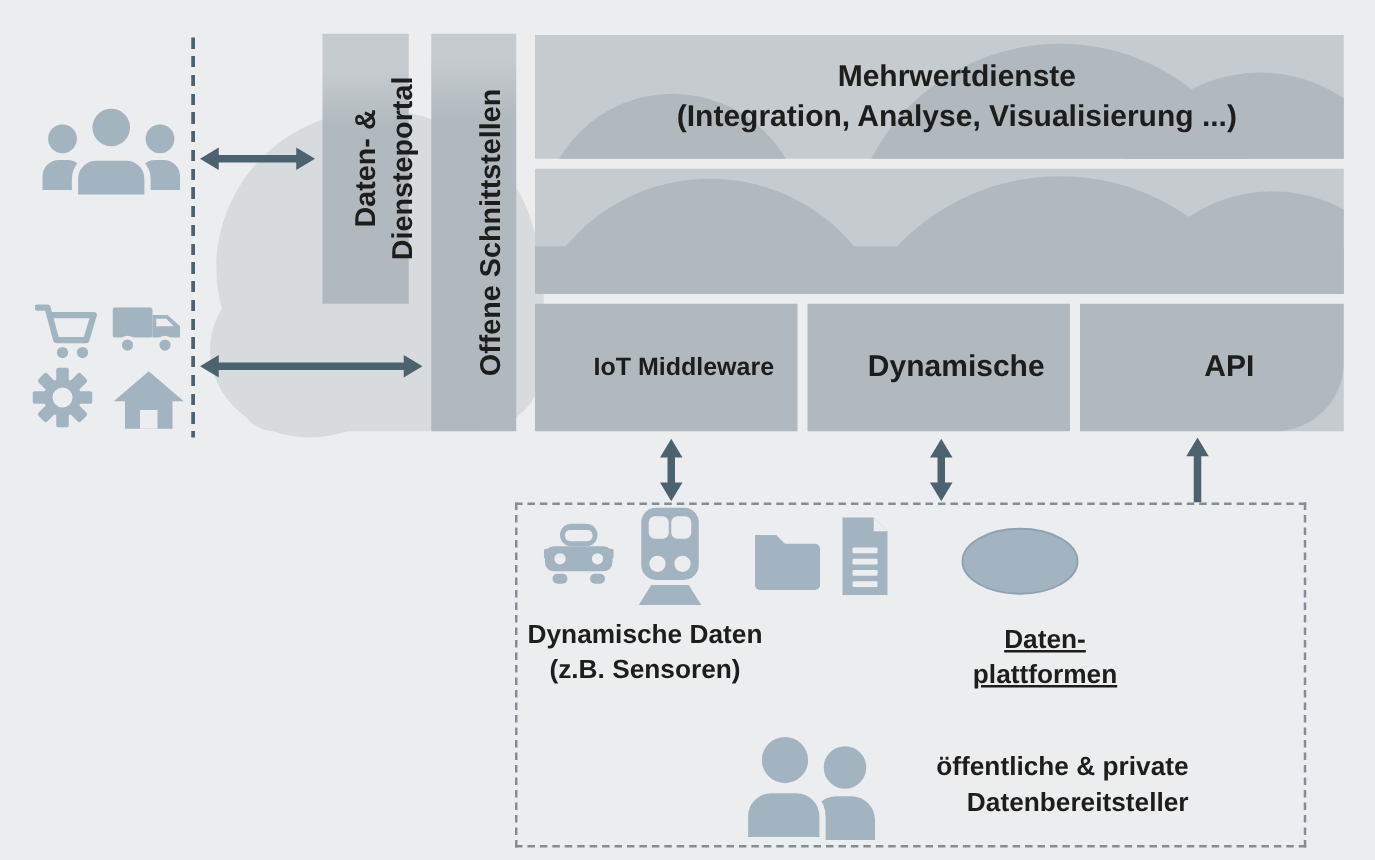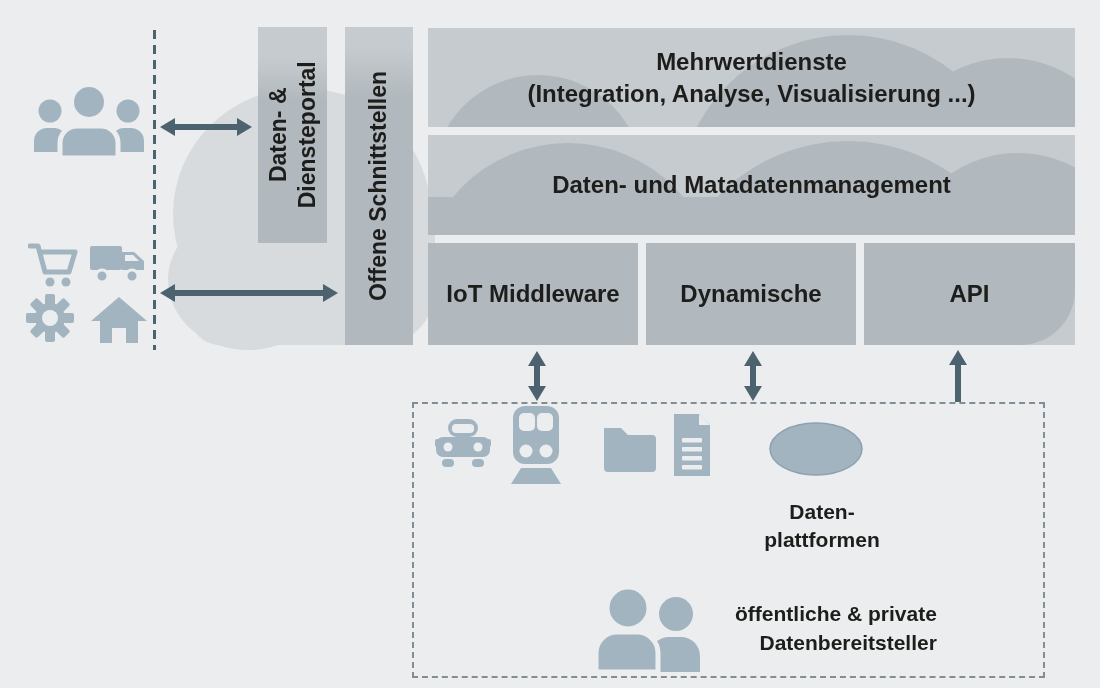--- a/index.html
+++ b/index.html
@@ -24,35 +24,35 @@
     background:linear-gradient(to bottom,var(--box) 0 14%,var(--box-dark) 34% 100%);}
   .box-interfaces{left:345px;top:27px;width:68px;height:318px;
     background:linear-gradient(to bottom,var(--box) 0 6%,var(--box-dark) 22% 100%);}
   .box-services{left:428px;top:28px;width:647px;height:99px;}
   .box-mgmt{left:428px;top:135px;width:647px;height:100px;}
   .box-iot{left:428px;top:243px;width:210px;height:102px;background:var(--box-dark);}
   .box-import{left:646px;top:243px;width:210px;height:102px;background:var(--box-dark);}
   .box-api{left:864px;top:243px;width:211px;height:102px;}
   
   .lbl{position:absolute;display:flex;align-items:center;justify-content:center;
-    text-align:center;white-space:pre-line;font-weight:600;color:var(--text);line-height:1.3;}
+    text-align:center;white-space:pre-line;font-weight:600;color:var(--text);line-height:1.3;padding-left:14px;}
   .lbl-services{left:428px;top:28px;width:647px;height:99px;font-size:24px;}
   .lbl-mgmt{left:428px;top:135px;width:647px;height:100px;font-size:24px;}
-  .lbl-iot{left:428px;top:243px;width:210px;height:102px;font-size:24px;}
+  .lbl-iot{left:428px;top:243px;width:210px;height:102px;font-size:20px;}
   .lbl-import{left:646px;top:243px;width:210px;height:102px;font-size:24px;}
   .lbl-api{left:864px;top:243px;width:211px;height:102px;font-size:24px;border-radius:24px;}
   .lbl-portal{left:258px;top:27px;width:69px;height:216px;}
   .lbl-portal>span{transform:rotate(-90deg);width:216px;flex:none;text-align:center;
     white-space:pre-line;font-size:23px;line-height:1.25;}
   .lbl-interfaces{left:345px;top:27px;width:68px;height:318px;}
   .lbl-interfaces>span{transform:rotate(-90deg);width:318px;flex:none;text-align:center;
     white-space:nowrap;font-size:23px;}
   .lbl-dynamic{left:386px;top:490px;width:232px;height:64px;font-size:21px;line-height:1.35;}
   .lbl-static{left:588px;top:494px;width:150px;height:64px;font-size:21px;line-height:1.35;}
-  .lbl-platforms{left:737px;top:494px;width:170px;height:64px;font-size:21px;line-height:1.35;}
+  .lbl-platforms{left:737px;top:494px;width:170px;height:64px;font-size:21px;line-height:1.35;text-decoration:underline;}
   .lbl-providers{left:735px;top:595px;width:260px;height:66px;font-size:21px;line-height:1.4;
     justify-content:flex-start;text-align:right;}
   
   .vdash{left:153px;top:30px;width:3px;height:320px;
     background:repeating-linear-gradient(180deg,var(--arrow) 0 9px,transparent 9px 15px);}
   .dashed-box{left:412px;top:402px;width:629px;height:272px;border:2px dashed var(--dash-border);}
   svg{display:block;}
 </style>
 </head>
 <body>
@@ -148,21 +148,20 @@
 
   <div class="lbl lbl-portal">
     <span>Daten- &amp;
 Diensteportal</span>
   </div>
   <div class="lbl lbl-interfaces">
     <span>Offene Schnittstellen</span>
   </div>
   <div class="lbl lbl-services">Mehrwertdienste
 (Integration, Analyse, Visualisierung ...)</div>
-  <div class="lbl lbl-mgmt">Daten- und Matadatenmanagement</div>
   <div class="lbl lbl-iot">IoT Middleware</div>
   <div class="lbl lbl-import">Dynamische</div>
   <div class="lbl lbl-api">API</div>
 
   <svg class="abs" style="left:524px;top:351px" width="26" height="50" viewBox="0 0 26 50">
     <g fill="var(--arrow)">
       <rect x="10" y="13" width="6" height="24"></rect>
       <polygon points="13,0 4,15 22,15"></polygon>
       <polygon points="13,50 4,35 22,35"></polygon>
     </g>
@@ -225,18 +224,20 @@
 
   <svg class="abs" style="left:588px;top:584px" width="126" height="90" viewBox="0 0 126 90">
     <g fill="var(--icon)">
       <circle cx="88" cy="30" r="17"></circle>
       <path d="M62,88 v-16 a19,19 0 0 1 19,-19 h12 a19,19 0 0 1 19,19 v16 z"></path>
       <circle cx="40" cy="24" r="21" stroke="var(--background)" stroke-width="5"></circle>
       <path d="M8,88 v-19 a21,21 0 0 1 21,-21 h20 a21,21 0 0 1 21,21 v19 z" stroke="var(--background)" stroke-width="5"></path>
     </g>
   </svg>
 
+  <div class="lbl lbl-dynamic">Dynamische Daten
+(z.B. Sensoren)</div>
   <div class="lbl lbl-platforms">Daten-
 plattformen</div>
   <div class="lbl lbl-providers">öffentliche &amp; private
 Datenbereitsteller</div>
 
 </div>
 
 </body></html>

